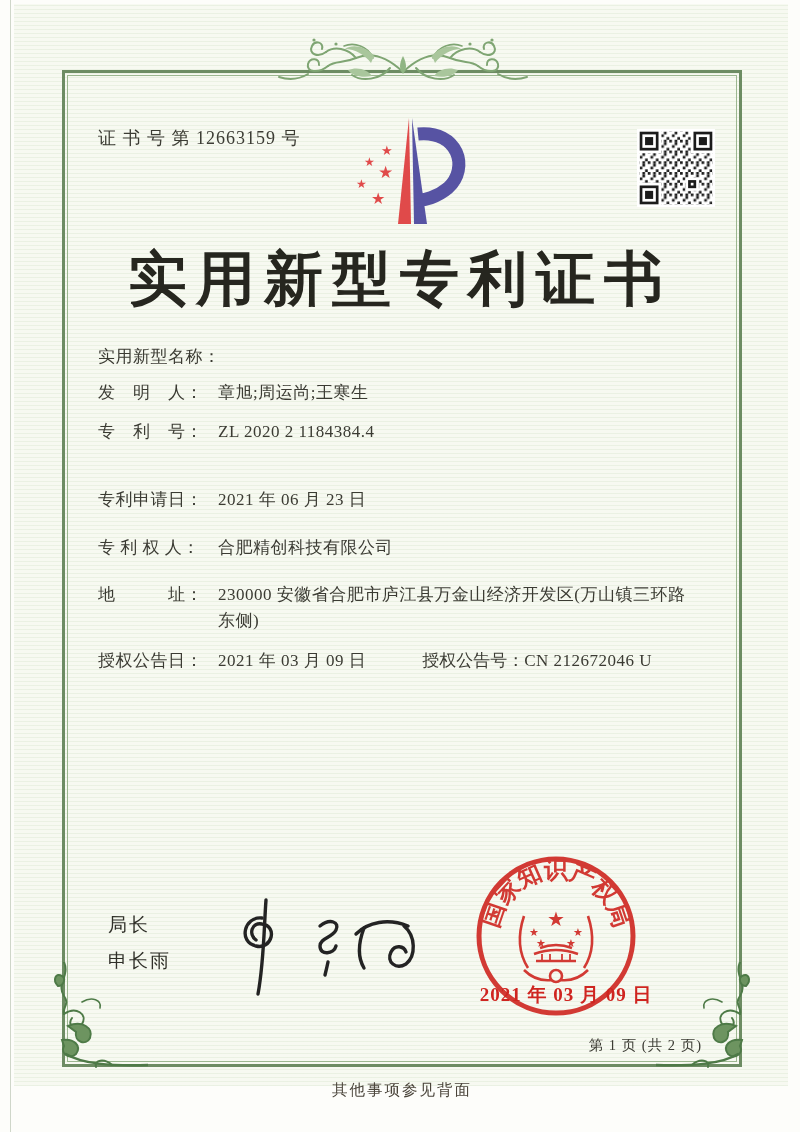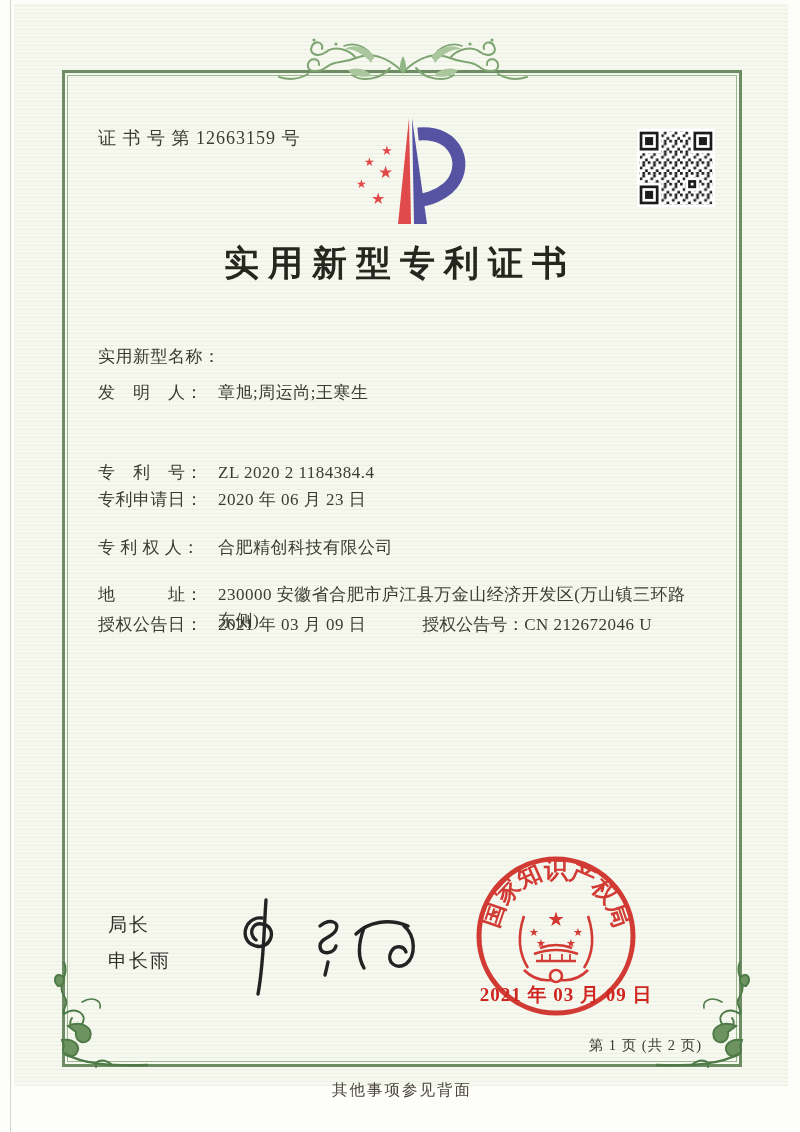--- a/index.html
+++ b/index.html
@@ -17,21 +17,21 @@
   
   .frame-outer{position:absolute;left:62px;top:70px;width:674px;height:991px;border:3px solid #6d8c63;}
   .frame-inner{position:absolute;left:2px;top:2px;right:2px;bottom:2px;border:1px solid #9cb790;}
 
   .cert-no{position:absolute;left:98px;top:126px;font-size:18px;color:#3c3c34;letter-spacing:1px;}
 
   .logo{position:absolute;left:338px;top:110px;width:136px;height:122px;}
   .qr{position:absolute;left:637px;top:129px;width:78px;height:78px;}
 
   .title{position:absolute;left:0;top:240px;width:800px;text-align:center;
-    font-size:35px;font-weight:bold;color:#26261f;letter-spacing:9px;}
+    font-size:59px;font-weight:bold;color:#26261f;letter-spacing:9px;}
 
   .fields{position:absolute;left:98px;top:0;width:620px;font-size:17px;color:#3b3b33;}
   .frow{position:absolute;left:0;display:flex;line-height:26px;}
   .flabel{display:inline-block;width:120px;letter-spacing:0.5px;white-space:pre;}
   .fvalue{display:inline-block;width:478px;letter-spacing:0.5px;}
   .fvalue.short{width:auto;}
   .flabel2{display:inline-block;margin-left:56px;white-space:pre;}
 
   .body-text{position:absolute;left:97px;top:666px;width:614px;font-size:16.5px;
     line-height:27px;color:#4a443a;letter-spacing:0.5px;}
@@ -156,37 +156,37 @@
   <div class="title">实用新型专利证书</div>
 
   <div class="fields">
     <div class="frow" style="top:344px;">
       <span class="flabel">实用新型名称：</span>
     </div>
     <div class="frow" style="top:380px;">
       <span class="flabel">发　明　人：</span>
       <span class="fvalue">章旭;周运尚;王寒生</span>
     </div>
-    <div class="frow" style="top:460px;justify-content:flex-end;">
+    <div class="frow" style="top:419px;justify-content:flex-end;">
       <span class="flabel">专　利　号：</span>
       <span class="fvalue">ZL 2020 2 1184384.4</span>
     </div>
     <div class="frow" style="top:487px;">
       <span class="flabel">专利申请日：</span>
-      <span class="fvalue">2020 年 06 月 23 日</span>
+      <span class="fvalue">2021 年 06 月 23 日</span>
     </div>
     <div class="frow" style="top:535px;">
       <span class="flabel">专 利 权 人：</span>
       <span class="fvalue">合肥精创科技有限公司</span>
     </div>
     <div class="frow" style="top:582px;">
       <span class="flabel">地　　　址：</span>
       <span class="fvalue">230000 安徽省合肥市庐江县万金山经济开发区(万山镇三环路东侧)</span>
     </div>
-    <div class="frow" style="top:612px;">
+    <div class="frow" style="top:648px;">
       <span class="flabel">授权公告日：</span>
       <span class="fvalue short">2021 年 03 月 09 日</span>
       <span class="flabel2">授权公告号：</span>
       <span class="fvalue short">CN 212672046 U</span>
     </div>
   </div>
 
 
   <div class="sig-title">局长</div>
   <div class="sig-name">申长雨</div>

